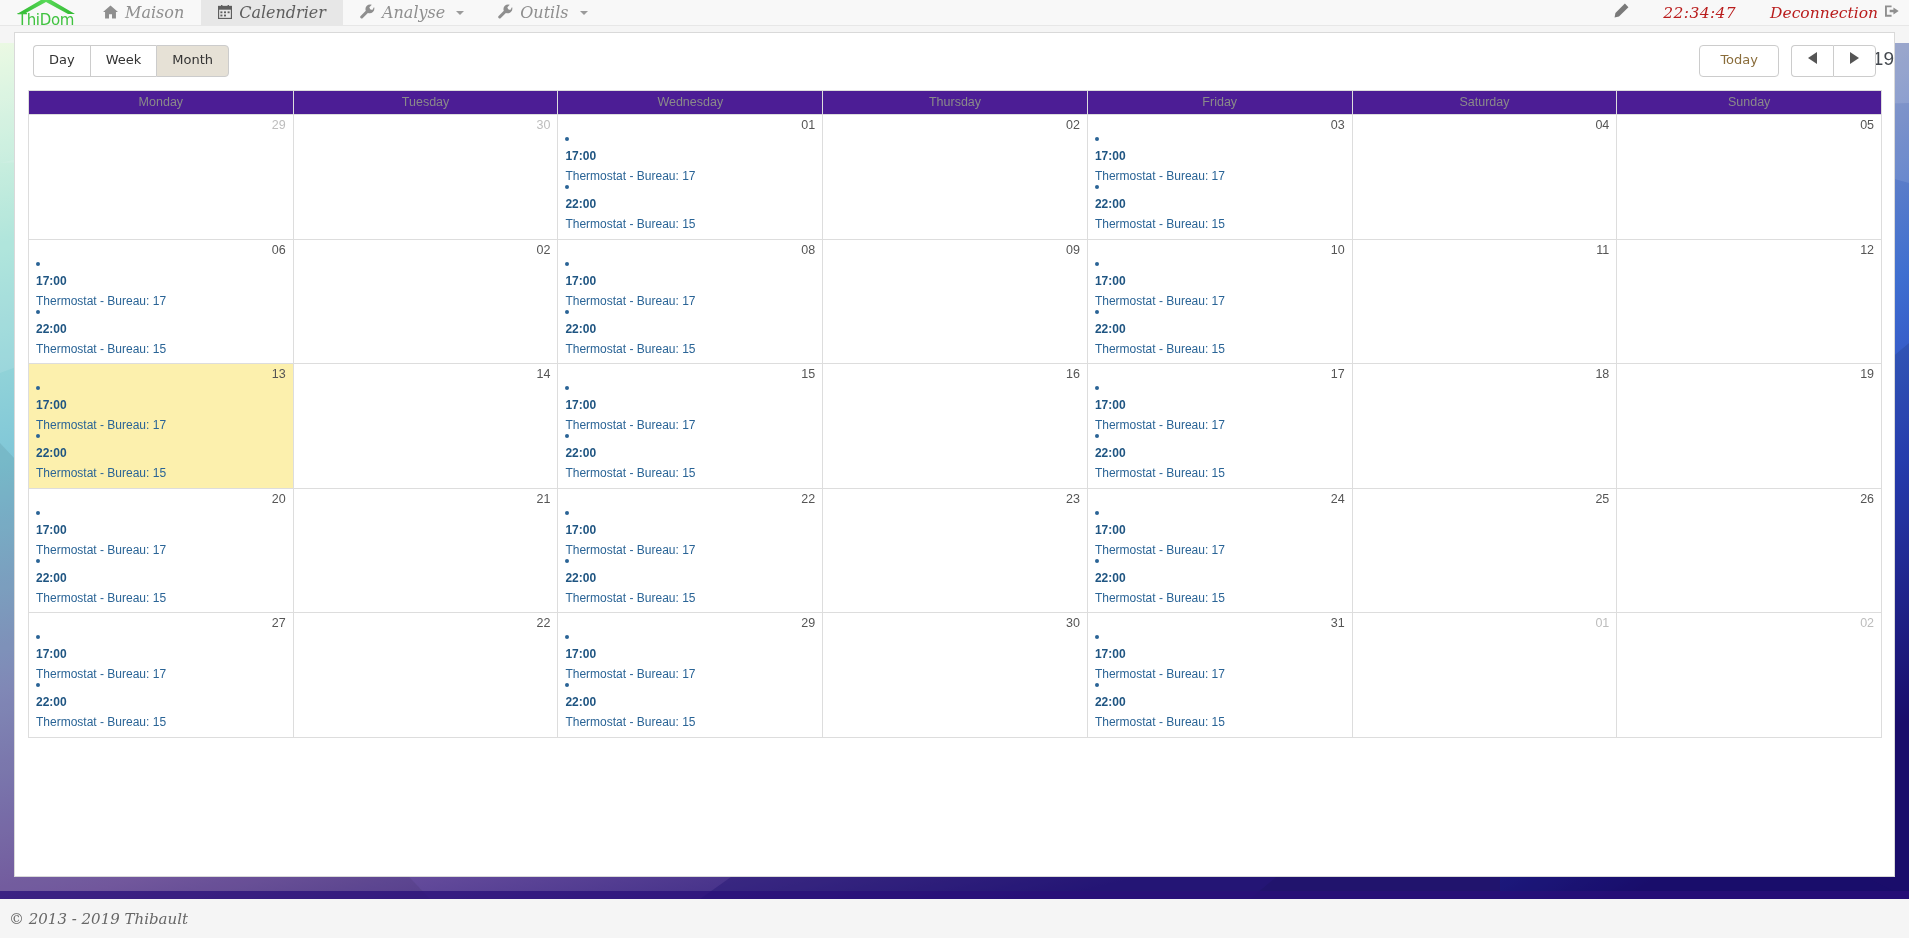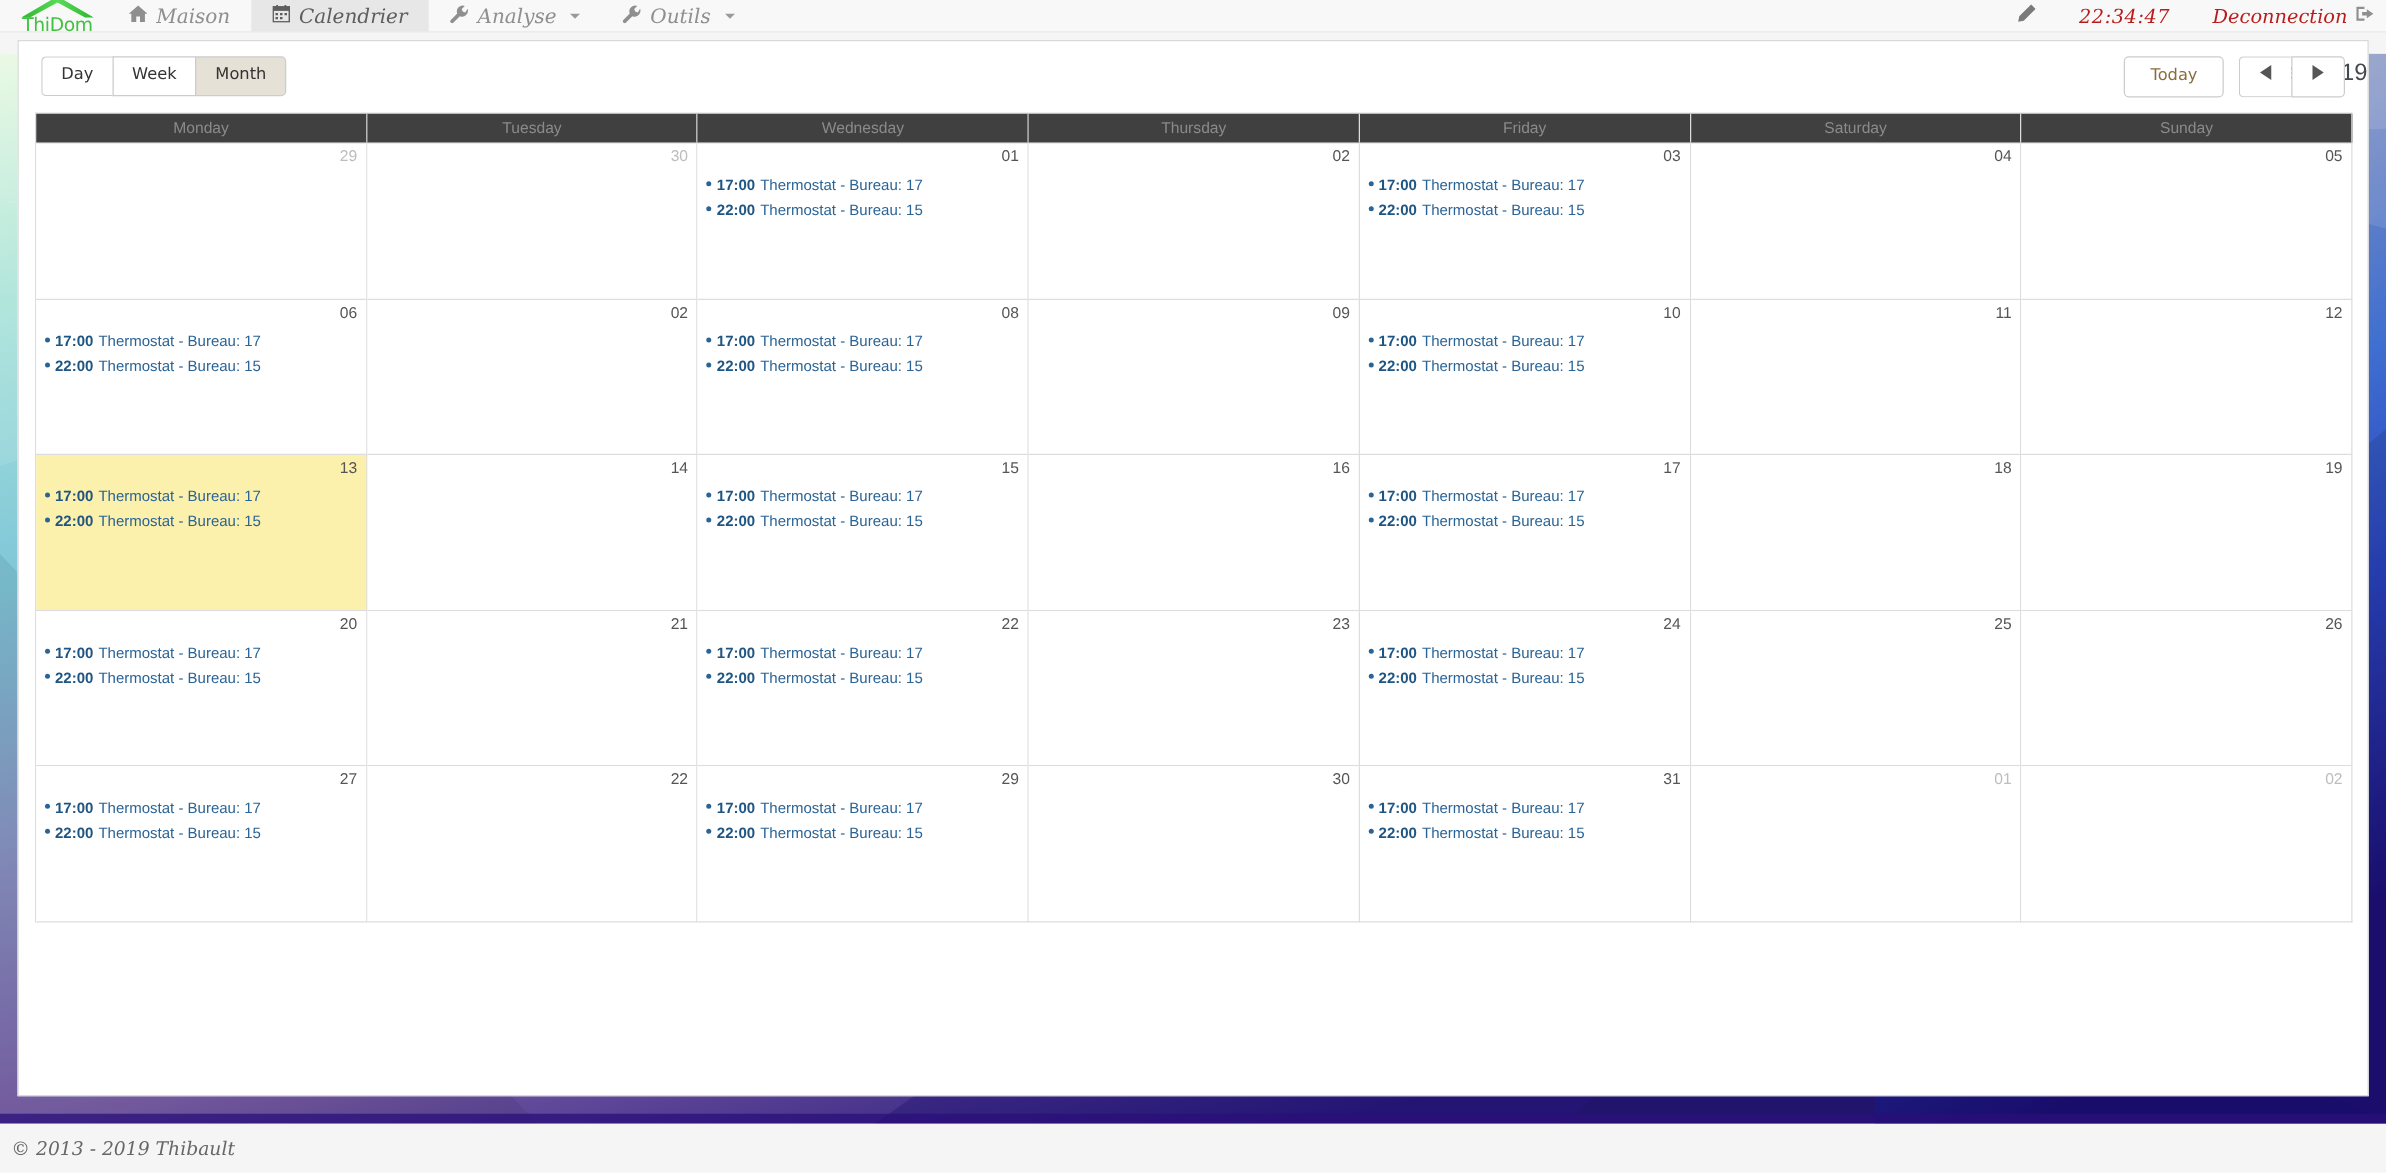--- a/index.html
+++ b/index.html
@@ -156,21 +156,21 @@
   }
   .dow-row { display: flex; border-bottom: 1px solid #ddd; }
   .dow {
     flex: 1 1 0;
     text-align: center;
     padding: 4px 0 5px 0;
     font-family: "Liberation Sans", "DejaVu Sans", sans-serif;
     font-size: 12.5px;
     color: #8a8a8a;
     border-right: 1px solid #ddd;
-    background: #404040;
+    background: #4c1d95;
   }
   .week-row { display: flex; }
   .day-cell {
     flex: 1 1 0;
     height: 124.5px;
     border-right: 1px solid #ddd;
     border-bottom: 1px solid #ddd;
     background: #fff;
     position: relative;
     padding: 3px 0 0 0;
@@ -192,20 +192,21 @@
     display: flex;
     align-items: baseline;
     gap: 4px;
     padding: 2px 4px 2px 7px;
     font-family: "Liberation Sans", "DejaVu Sans", sans-serif;
     font-size: 12px;
     color: #2a6496;
     line-height: 16px;
     cursor: pointer;
     white-space: nowrap;
+    flex-direction: column;
   }
   .event .dot {
     width: 4px; height: 4px;
     border-radius: 50%;
     background: #2a6496;
     flex: 0 0 auto;
     position: relative; top: -3px;
   }
   .event .etime { font-weight: bold; color: #1f5582; }
   .event .etitle { color: #2a6496; }

